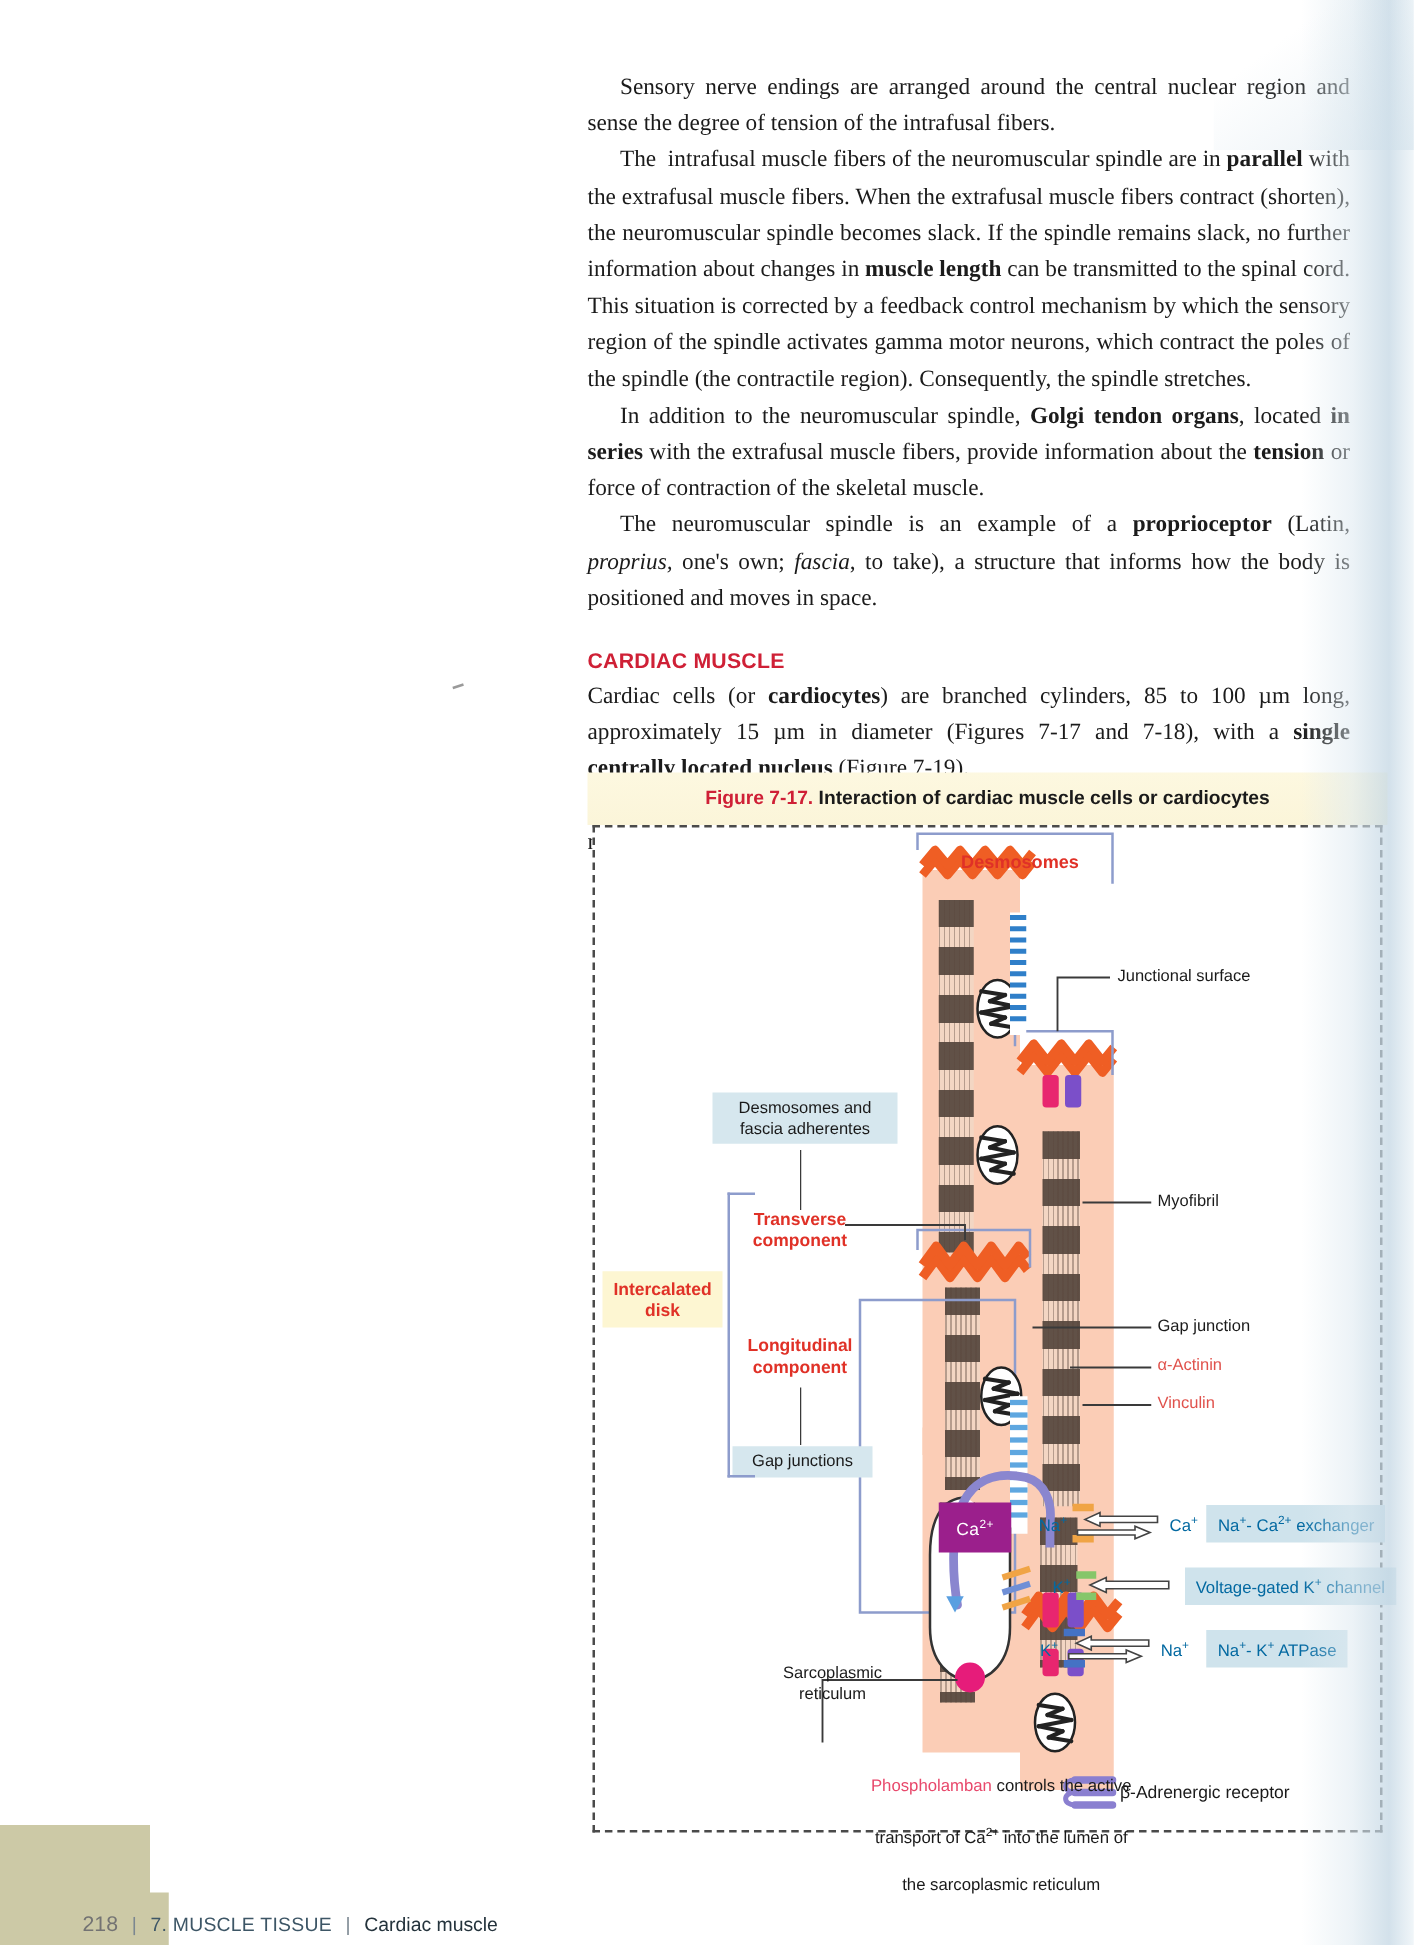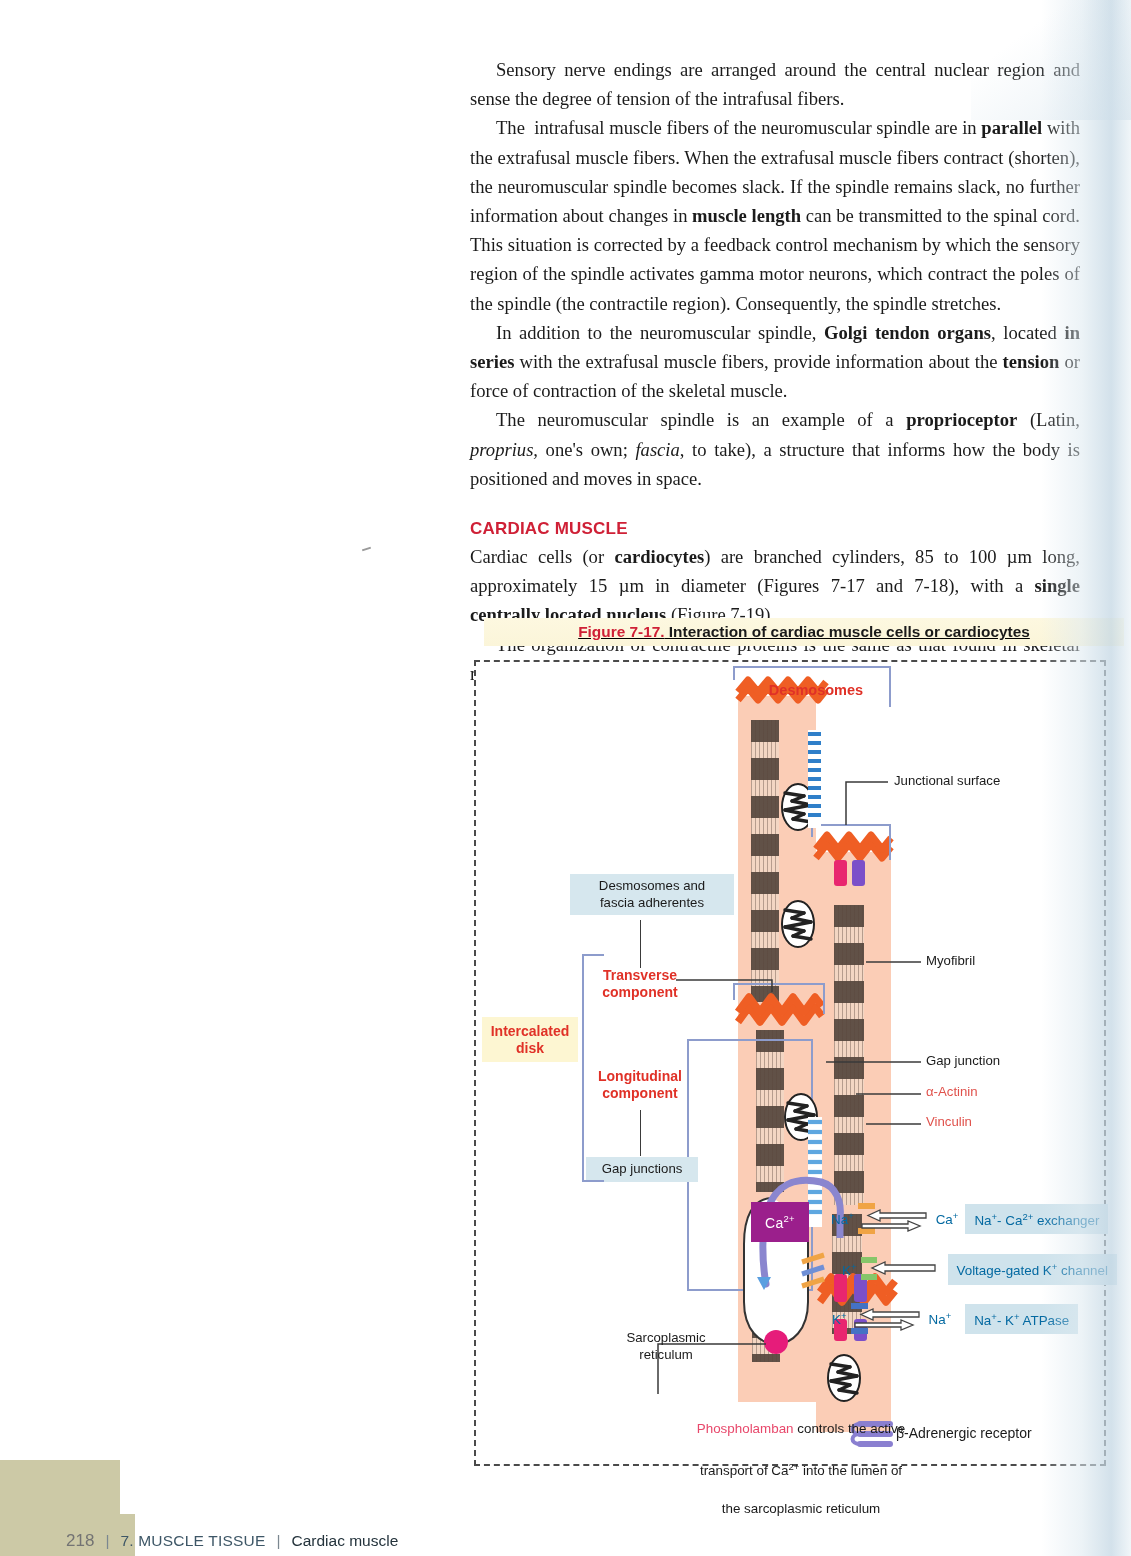--- a/index.html
+++ b/index.html
@@ -50,23 +50,23 @@
     letter-spacing:0.2px;
     margin:26px 0 3px 0;
   }
 
   
   .figure {
     position:absolute;
     left:470px; top:618px; width:640px; height:850px;
   }
   .fig-titlebar {
-    position:absolute; left:14px; top:0; width:640px; height:28px;
+    position:absolute; left:0; top:0; width:640px; height:42px;
     background:linear-gradient(to bottom,#fdf8e0,#fbf5d9);
-    display:flex; align-items:center; justify-content:center;text-decoration:underline;
+    display:flex; align-items:center; justify-content:center;
   }
   .fig-title {
     font-family:"Liberation Sans", sans-serif;
     font-size:15.4px;
     color:#1a1a1a;
     font-weight:bold;
   }
   .fig-title .fignum { color:#cf2036; }
 
   .fig-body {
@@ -337,21 +337,21 @@
     </div>
 
     <div class="lbl red center" style="left:290px; top:20px; width:100px; font-size:14.5px;">Desmosomes</div>
 
     <div class="lbl" style="left:418px; top:111px;">Junctional surface</div>
     <div class="lbl" style="left:450px; top:291px;">Myofibril</div>
     <div class="lbl" style="left:450px; top:391px;">Gap junction</div>
     <div class="lbl redn" style="left:450px; top:422px;">α-Actinin</div>
     <div class="lbl redn" style="left:450px; top:452px;">Vinculin</div>
 
-    <div class="lbl boxed" style="left:94px; top:212px; width:164px;">Desmosomes and
+    <div class="lbl boxed" style="left:94px; top:212px; width:148px;">Desmosomes and
 fascia adherentes</div>
     <div class="lbl red center" style="left:104px; top:305px; width:120px; font-size:14px;">Transverse
 component</div>
     <div class="lbl red center" style="left:100px; top:406px; width:128px; font-size:14px;">Longitudinal
 component</div>
     <div class="lbl boxed" style="left:110px; top:495px; width:112px;">Gap junctions</div>
     <div class="lbl yellowbox" style="left:6px; top:355px; width:96px; font-size:14px;">Intercalated
 disk</div>
     <div class="lbl center" style="left:130px; top:668px; width:120px;">Sarcoplasmic
 reticulum</div>

